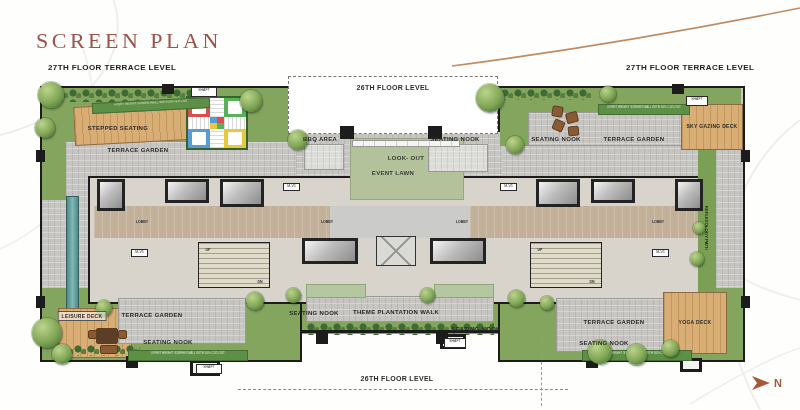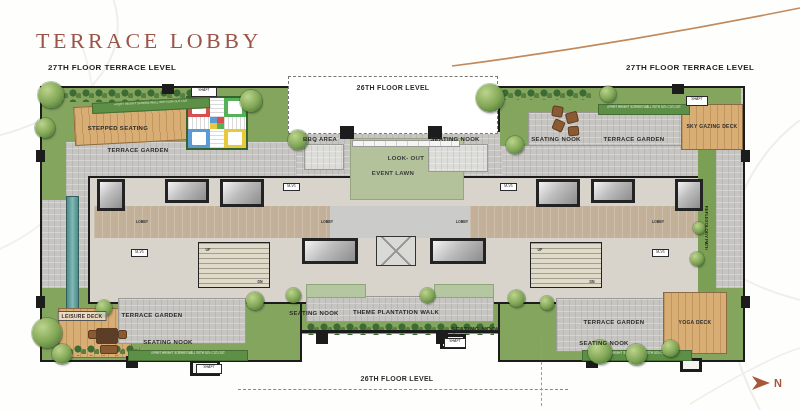--- a/index.html
+++ b/index.html
@@ -86,21 +86,21 @@
 
 <svg class="decor" width="800" height="410" viewBox="0 0 800 410">
   <path d="M452 66 C 560 52, 670 34, 800 8" stroke="#c08a5e" stroke-width="1.6" fill="none"></path>
   <path d="M-20 140 C 80 120, 140 60, 110 -10" stroke="#efeeec" stroke-width="2" fill="none"></path>
   <path d="M-30 260 C 70 230, 120 150, 80 40" stroke="#f3f1ee" stroke-width="2" fill="none"></path>
   <path d="M760 410 C 700 300, 720 180, 800 120" stroke="#f1ede8" stroke-width="2" fill="none"></path>
   <path d="M800 300 C 720 280, 660 230, 650 150" stroke="#f2efe9" stroke-width="2" fill="none"></path>
   <path d="M690 404 C 740 374, 780 354, 800 348" stroke="#eeeeec" stroke-width="1.5" fill="none"></path>
 </svg>
 
-<div class="title">TERRACE LOBBY</div>
+<div class="title">SCREEN PLAN</div>
 <div class="flabel" style="left:48px;top:63px;">27TH FLOOR TERRACE LEVEL</div>
 <div class="flabel" style="left:626px;top:63px;">27TH FLOOR TERRACE LEVEL</div>
 
 <div class="abs base pav" style="left:40px;top:86px;width:262px;height:276px;"></div>
 <div class="abs base pav" style="left:498px;top:86px;width:247px;height:276px;"></div>
 <div class="abs base pav" style="left:296px;top:130px;width:206px;height:60px;border-left:none;border-right:none;"></div>
 
 <div class="abs green" style="left:42px;top:88px;width:258px;height:54px;"></div>
 <div class="abs green" style="left:42px;top:140px;width:24px;height:60px;"></div>
 <div class="abs green" style="left:500px;top:88px;width:241px;height:58px;"></div>

